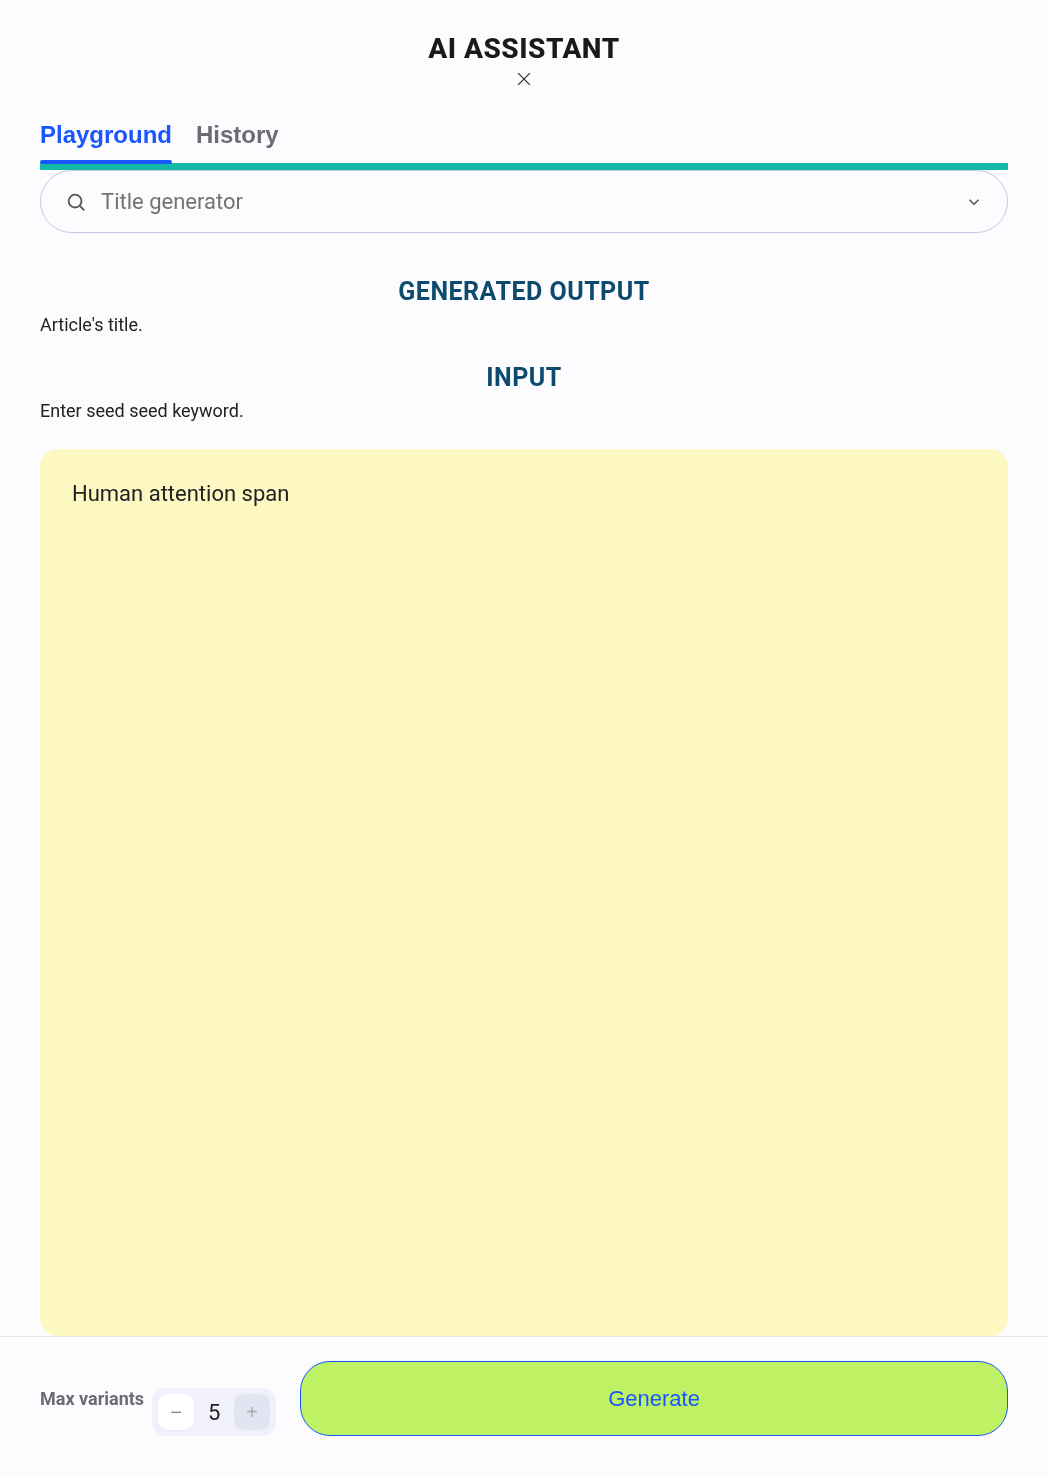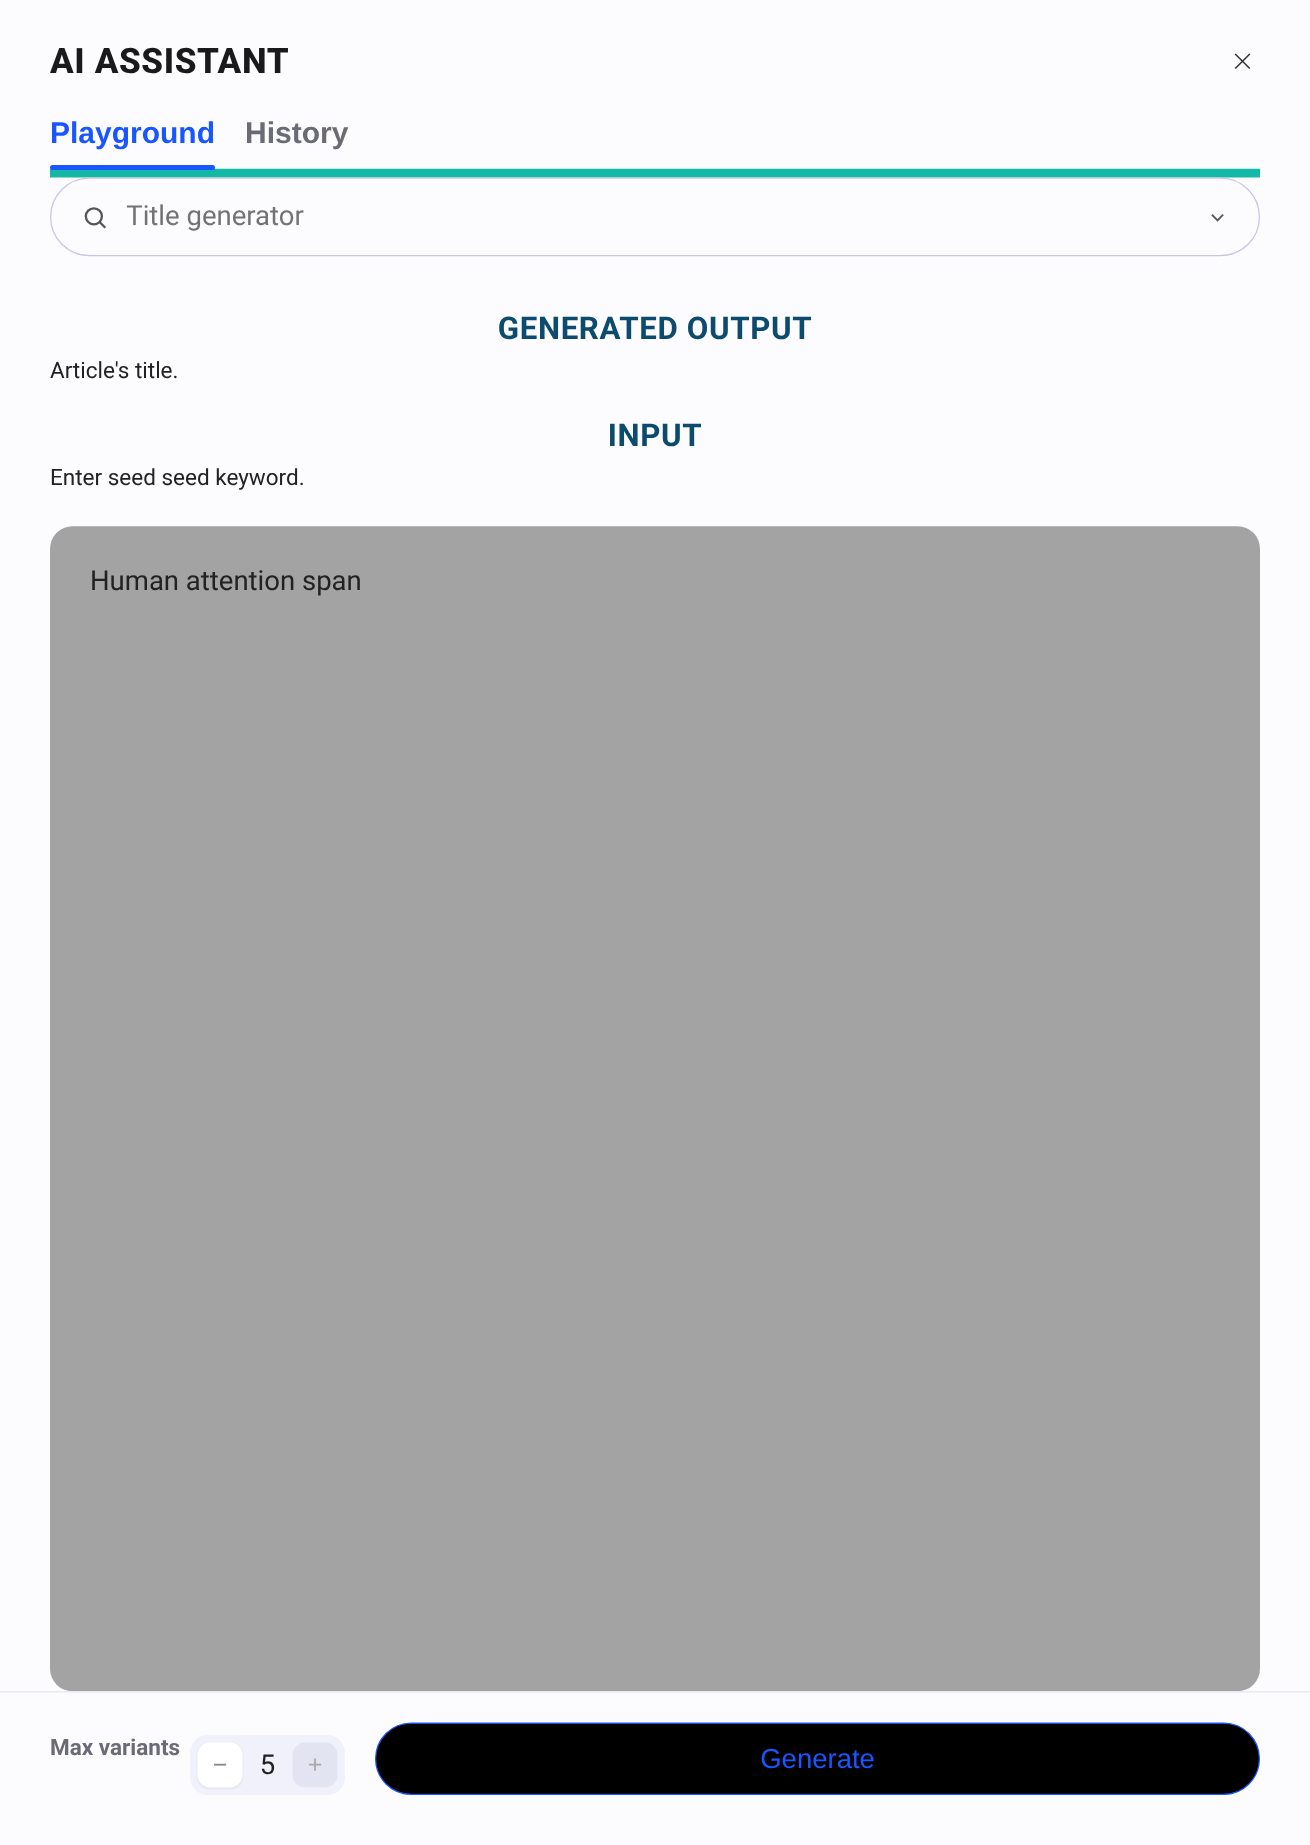--- a/index.html
+++ b/index.html
@@ -20,20 +20,21 @@
       display: flex;
       flex-direction: column;
       flex: 1;
       overflow: hidden;
     }
     .header {
       display: flex;
       justify-content: space-between;
       align-items: center;
       margin-bottom: 28px;
+      flex-direction: column;
     }
     .title {
       font-size: 28px;
       font-weight: 800;
       letter-spacing: 0.5px;
       color: #1a1a1a;
     }
     .close-btn {
       width: 28px;
       height: 28px;
@@ -117,21 +118,21 @@
       color: #0c4a6e;
       margin-bottom: 8px;
       text-align: center;
     }
     .section-desc {
       font-size: 18px;
       color: #222;
       margin-bottom: 28px;
     }
     .input-area {
-      background: #a3a3a3;
+      background: #fef9c3;
       border-radius: 18px;
       padding: 32px;
       font-size: 22px;
       color: #222;
       flex: 1;
       border: none;
       outline: none;
       resize: none;
       font-family: inherit;
     }
@@ -181,23 +182,23 @@
       color: #aaa;
     }
     .stepper-value {
       font-size: 22px;
       color: #222;
       min-width: 20px;
       text-align: center;
     }
     .generate-btn {
       flex: 1;
-      height: 58px;
+      height: 75px;
       border: 1.5px solid #1a56ff;
-      background: #000000;
+      background: #bef264;
       color: #1a56ff;
       font-size: 22px;
       font-weight: 500;
       border-radius: 30px;
       cursor: pointer;
     }
   </style>
 </head>
 <body>
 

